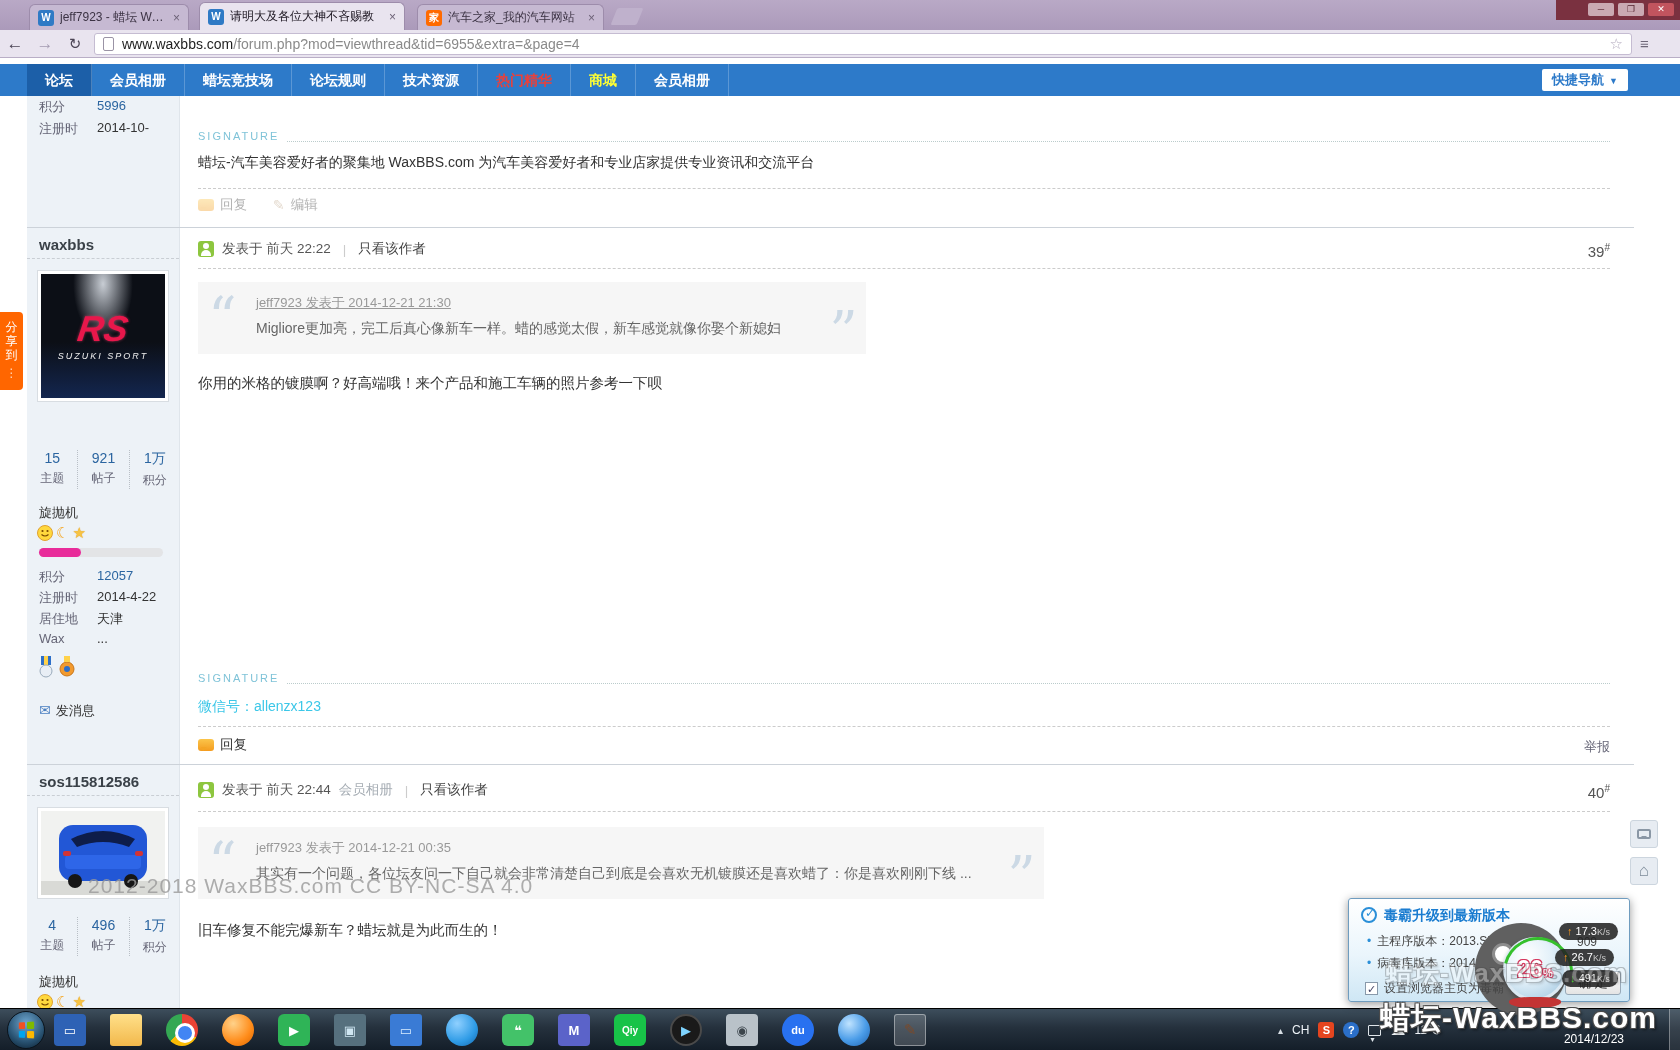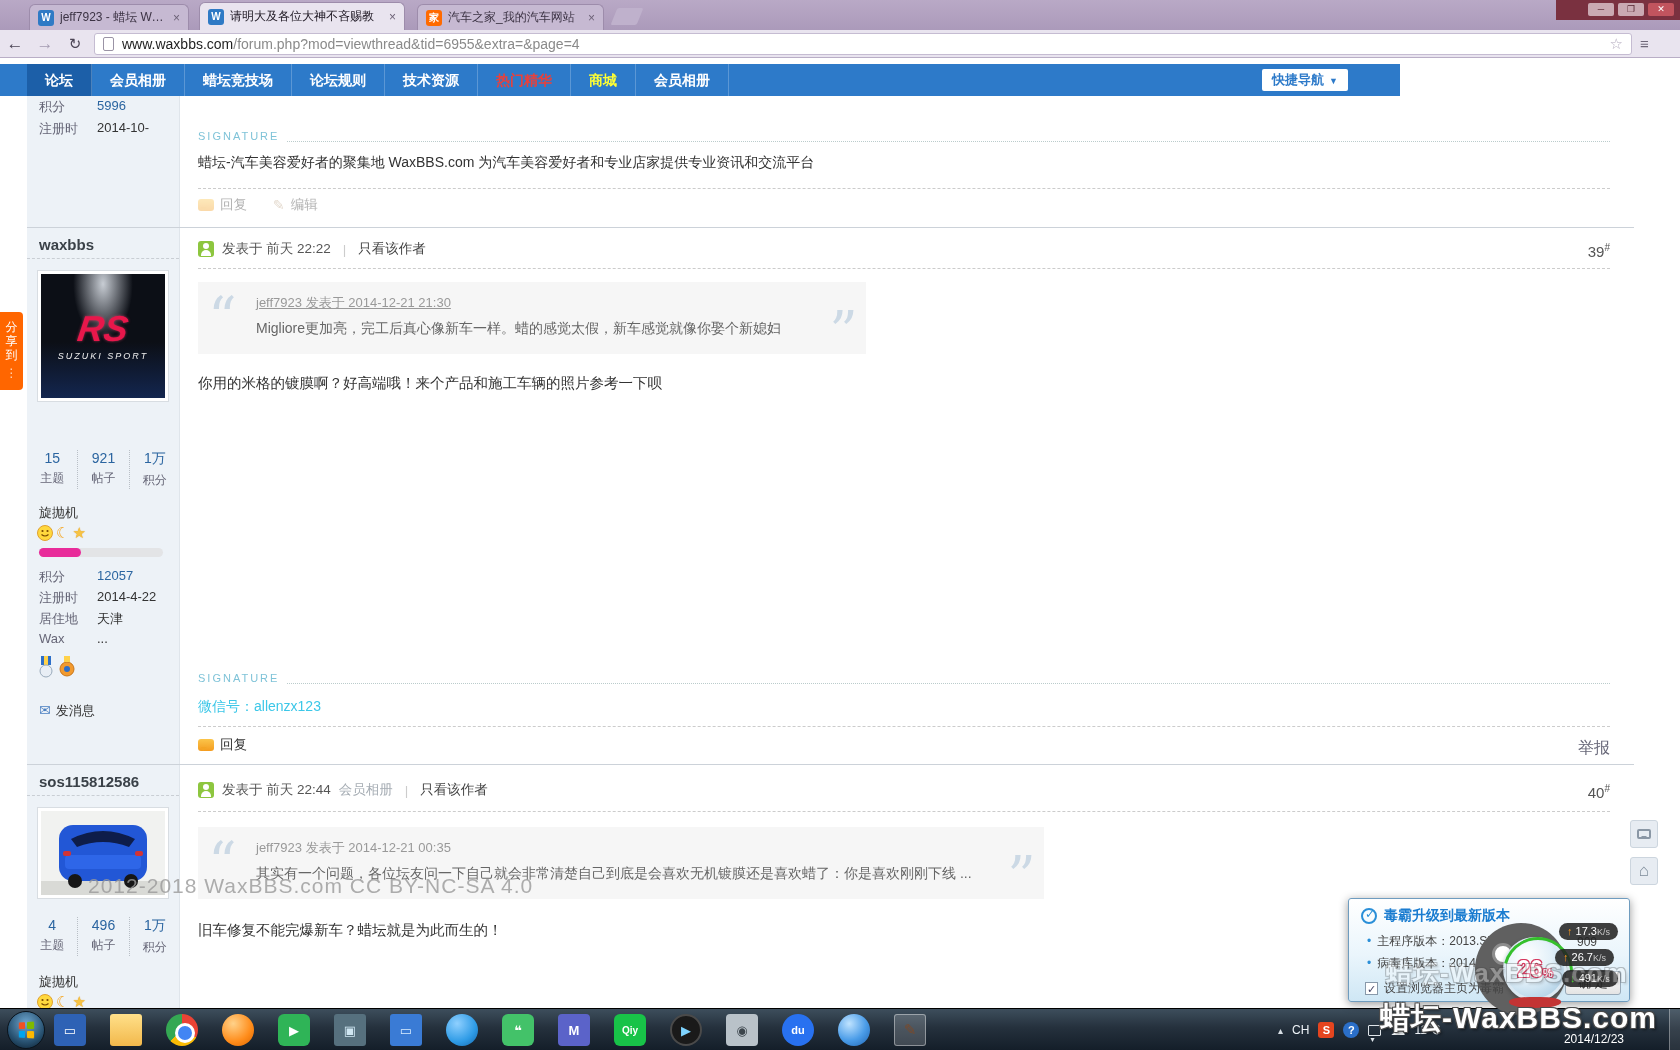--- a/index.html
+++ b/index.html
@@ -35,21 +35,21 @@
   .nav-arrow.reload { font-size:15px; }
   .urlbar { position:relative; margin-left:4px; width:1538px; height:22px; background:#fff;
     border:1px solid #c5bcd2; border-radius:3px; display:flex; align-items:center; padding:0 8px; }
   .doc-ic { width:11px; height:14px; border:1px solid #9a93a5; border-radius:2px; margin-right:8px; }
   .url-domain { font-size:14px; color:#1e1e1e; }
   .url-path { font-size:14px; color:#8a8a8a; flex:1; white-space:nowrap; overflow:hidden; }
   .star { color:#b4abbf; font-size:15px; }
   .menu-ic { margin:0 10px 0 8px; color:#6f6879; font-size:15px; font-weight:bold; }
 
   
-  .navbar { position:absolute; left:0; top:64px; width:1400px; height:32px; background:#2d7ac9; z-index:4; }
+  .navbar { position:absolute; left:0; top:64px; width:1680px; height:32px; background:#2d7ac9; z-index:4; }
   .nav-items { position:absolute; left:27px; top:0; display:flex; height:32px; }
   .nav-item { padding:0 18px; line-height:32px; color:#fff; font-size:14px; font-weight:bold;
     border-right:1px solid rgba(255,255,255,.22); }
   .nav-item.active { background:#1c5fa8; }
   .nav-item.red { color:#e8413c; }
   .nav-item.yellow { color:#ffff33; }
   .quicknav { position:absolute; right:52px; top:5px; height:22px; background:#fff; border-radius:2px;
     color:#2d7ac9; font-size:13px; font-weight:bold; line-height:22px; padding:0 10px; }
   .quicknav .caret { font-size:9px; margin-left:5px; }
 
@@ -108,21 +108,21 @@
   .sigline .sgt { font-size:11px; color:#7fc3d8; letter-spacing:2px; flex:none; }
   .sigline .dots { flex:1; border-bottom:1px dotted #bcc; margin-left:8px; height:.7em; }
   .sigtext { position:absolute; left:18px; font-size:14px; color:#333; }
   .sigtext.cyan { color:#3cc7e8; }
   .actrow { position:absolute; left:18px; display:flex; align-items:center; gap:26px; font-size:13.5px; color:#333; }
   .actrow.faded { opacity:.38; }
   .act { display:flex; align-items:center; gap:6px; }
   .bubble { position:relative; width:16px; height:12px; background:linear-gradient(#fbc54a,#f49c1f); border-radius:3px; }
   .bubble::after { content:""; position:absolute; left:3px; bottom:-4px; border:4px solid transparent; border-top-color:#f4a524; border-left-width:2px; }
   .pencil { color:#b59a7a; font-size:14px; }
-  .report { position:absolute; right:24px; font-size:16px; color:#667;text-align:right; }
+  .report { position:absolute; right:24px; font-size:13px; color:#667;text-align:right; }
 
   .ava40-img { width:124px; height:84px; display:block; }
   .footer-wm { position:absolute; left:88px; top:874px; font-size:21px; color:#9a9a9a; opacity:.8;
     letter-spacing:1px; z-index:15; }
 
   
   .sharetab { position:absolute; left:0; top:312px; width:23px; padding:8px 0 10px;
     background:#ff6600; border-radius:0 4px 4px 0; color:#fff; font-size:12px; text-align:center;
     z-index:18; line-height:14px; }
   .sharetab .dots { display:block; color:#ffd9bd; margin-top:4px; letter-spacing:0; }
@@ -130,21 +130,21 @@
   .fbtn { width:28px; height:28px; background:#e7ecf2; border:1px solid #ccd5de; border-radius:3px;
     margin-bottom:9px; display:flex; align-items:center; justify-content:center; color:#7d8b99; }
   .fbtn .cbub { position:relative; width:14px; height:10px; border:2px solid #8a97a5; border-radius:2px; }
   .fbtn .cbub::after { content:""; position:absolute; left:2px; bottom:-5px; border:3px solid transparent; border-top-color:#8a97a5; }
   .fbtn .home { font-size:17px; }
 
   
   .popup { position:absolute; left:1348px; top:898px; width:282px; height:104px; z-index:50;
     border:1px solid #6f9cbf; border-radius:3px; box-shadow:0 2px 10px rgba(0,0,0,.4);
     background:linear-gradient(180deg,#ffffff,#eaf5fc 55%,#cfe7f5); }
-  .pp-title { position:absolute; left:12px; top:8px; display:flex; align-items:center; gap:7px;
+  .pp-title { position:absolute; left:12px; top:8px; display:flex; align-items:flex-start; gap:7px;
     font-size:14px; font-weight:bold; color:#1a7cd0; }
   .pp-logo { width:16px; height:16px; border:2px solid #2a8fd8; border-radius:50%; position:relative; }
   .pp-logo::after { content:"✓"; position:absolute; left:2px; top:-3px; color:#2a8fd8; font-size:12px; font-weight:bold; }
   .pp-line { position:absolute; left:18px; font-size:12px; color:#444; }
   .pp-line .bt { color:#2a8fd8; margin-right:6px; }
   .pp-tail { position:absolute; left:228px; top:36px; font-size:12px; color:#444; }
   .pp-chk { position:absolute; left:16px; top:81px; display:flex; align-items:center; gap:6px; font-size:12px; color:#444; }
   .chkbox { width:13px; height:13px; background:#fff; border:1px solid #8899aa; color:#446;
     font-size:11px; line-height:12px; text-align:center; }
   .pp-ok { position:absolute; right:8px; bottom:6px; width:56px; height:24px;

